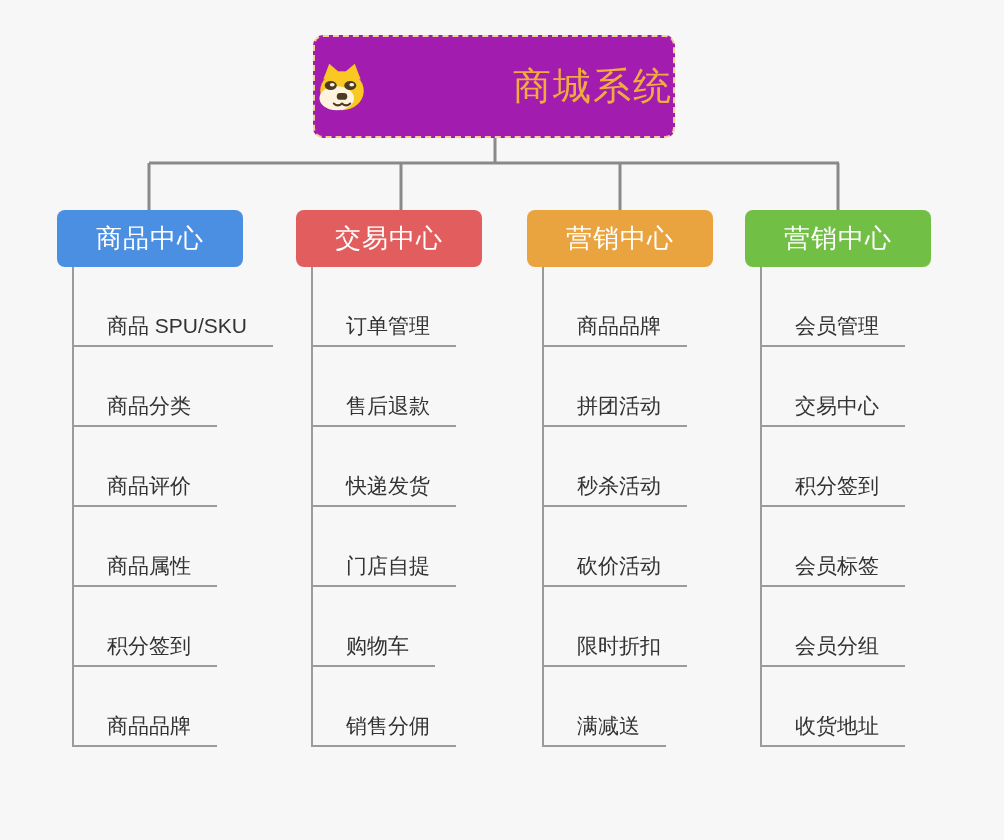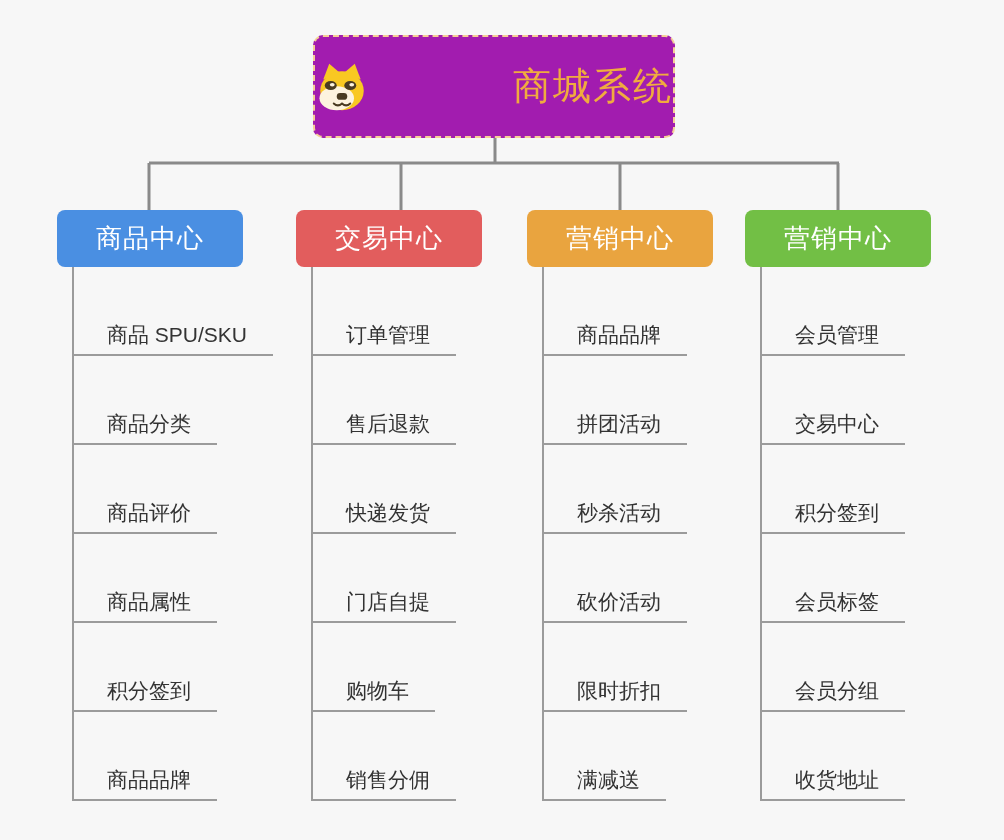--- a/index.html
+++ b/index.html
@@ -45,21 +45,21 @@
     letter-spacing: 1px;
     white-space: nowrap;
     text-align: center;
   }
   .leaves {
     margin-left: 15px;
     border-left: 2px solid #9b9b9b;
     width: fit-content;
   }
   .leaf {
-    height: 89px;
+    height: 80px;
     display: flex;
     align-items: flex-end;
     width: fit-content;
     min-width: 120px;
     padding-left: 33px;
     padding-right: 26px;
     border-bottom: 2px solid #9b9b9b;
   }
   .leaf span {
     font-size: 21px;

